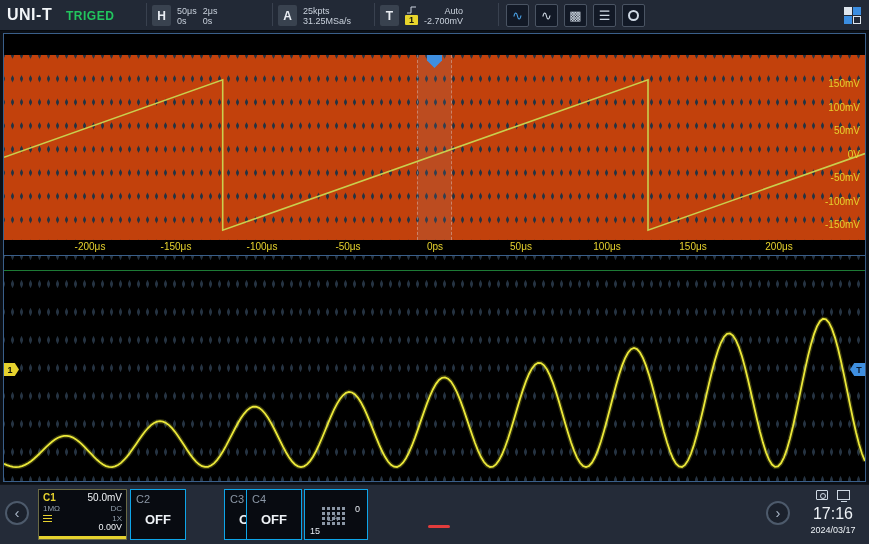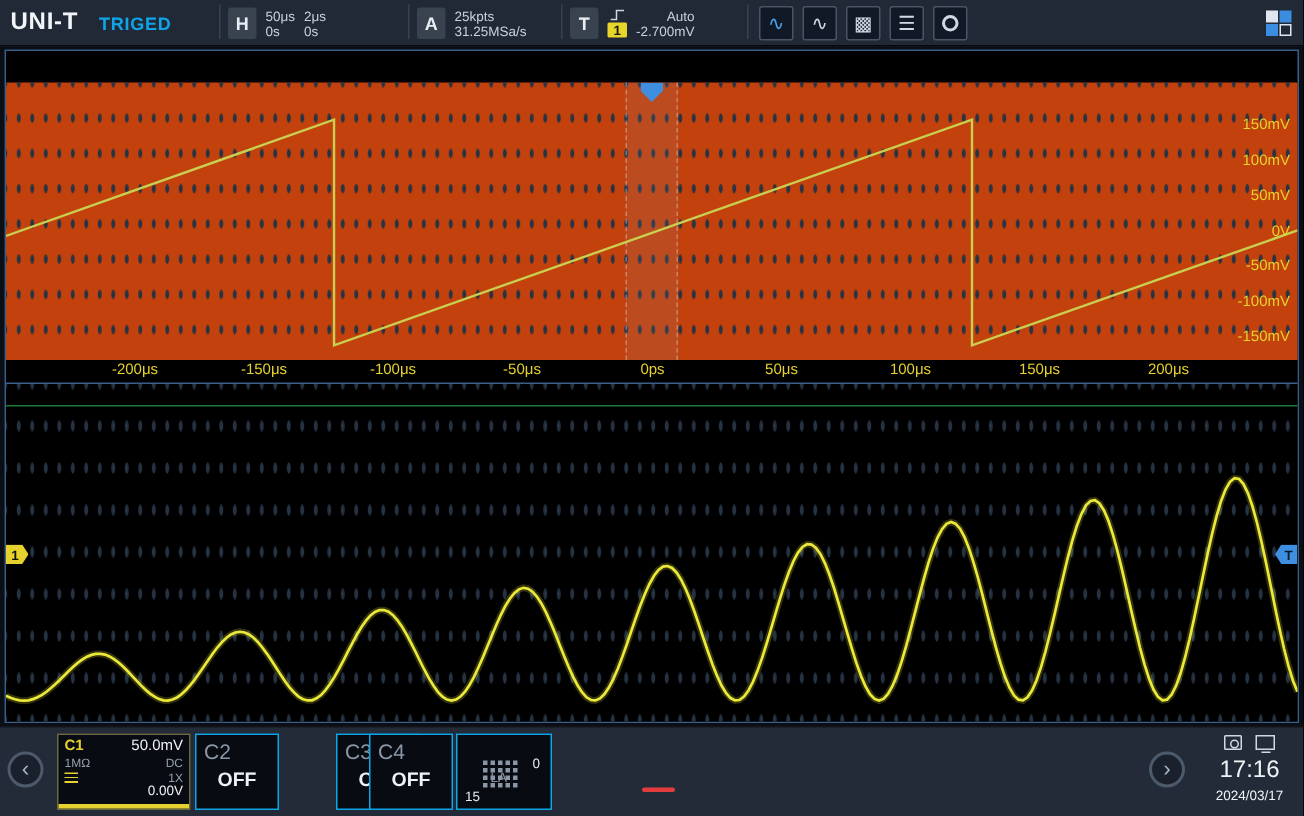--- a/index.html
+++ b/index.html
@@ -2,21 +2,21 @@
 <html><head>
 <meta charset="utf-8">
 <style>
   * { margin:0; padding:0; box-sizing:border-box; }
   body { background:#000; font-family:"Liberation Sans", sans-serif; }
   .screen { position:relative; width:869px; height:544px; background:#0b0f15; overflow:hidden; }
 
   
   .top-bar { position:absolute; left:0; top:0; width:100%; height:31px; background:#222936; border-bottom:1px solid #060a10; }
   .logo { position:absolute; left:7px; top:6px; font-size:16px; font-weight:bold; color:#f2f5f8; letter-spacing:.5px; }
-  .triged { position:absolute; left:66px; top:9px; font-size:12px; font-weight:bold; color:#0ea5e9; letter-spacing:.5px; }
+  .triged { position:absolute; left:66px; top:9px; font-size:12px; font-weight:bold; color:#22c55e; letter-spacing:.5px; }
   .sep { position:absolute; top:3px; bottom:4px; width:1px; background:#39414f; }
   .group { position:absolute; top:0; height:31px; display:flex; align-items:center; gap:6px; }
   .g-h { left:152px; } .g-a { left:278px; } .g-t { left:380px; }
   .key { width:19px; height:21px; background:#39424f; color:#e9edf3; font-size:12px; font-weight:bold;
          display:flex; align-items:center; justify-content:center; border-radius:2px; }
   .col { display:flex; flex-direction:column; justify-content:center; line-height:10px; font-size:9px; color:#c9d1dc; }
   .col.right { align-items:flex-end; }
   .trig-src { display:flex; flex-direction:column; align-items:center; gap:1px; }
   .badge1 { background:#e8d52c; color:#15170a; font-size:9px; font-weight:bold; padding:0 4px; height:10px; line-height:10px; border-radius:1px; }
   .icons { position:absolute; left:506px; top:4px; display:flex; gap:6px; }
@@ -87,21 +87,21 @@
   .c1 .r1r { position:absolute; right:4px; top:2px; color:#f0f3f6; font-size:10px; }
   .c1 .r2l { position:absolute; left:4px; top:14px; color:#93a0ae; font-size:8px; }
   .c1 .r2r { position:absolute; right:4px; top:14px; color:#93a0ae; font-size:8px; }
   .c1 .gnd { position:absolute; left:4px; top:25px; width:9px; height:7px;
     background:repeating-linear-gradient(#e6d22e 0 1px, transparent 1px 3px); }
   .c1 .r3r { position:absolute; right:4px; top:24px; color:#93a0ae; font-size:8px;margin-left:25px; }
   .c1 .r4r { position:absolute; right:4px; bottom:7px; color:#f0f3f6; font-size:9px; }
   .c1 .underline { position:absolute; left:0; right:0; bottom:0; height:3px; background:#e6d22e; }
   .off { width:56px; }
   .off.c2 { left:130px; } .off.c3 { left:188px;margin-left:36px; } .off.c4 { left:246px; }
-  .off .cid { position:absolute; left:5px; top:3px; font-size:14px; color:#8b97a6; }
+  .off .cid { position:absolute; left:5px; top:3px; font-size:11px; color:#8b97a6; }
   .off .state { position:absolute; left:0; right:0; top:22px; text-align:center; font-size:13px; font-weight:bold; color:#eef2f6; }
   .la { left:304px; width:64px; }
   .la .cid { position:absolute; left:22px; top:3px; font-size:9px; color:#8b97a6;margin-top:20px; }
   .la-matrix { position:absolute; left:17px; top:17px; display:grid; grid-template-columns:repeat(5,3px); gap:2px; }
   .la-matrix i { width:3px; height:3px; background:#8b97a6; }
   .la .high { position:absolute; right:7px; top:14px; font-size:9px; color:#e6ebf2; }
   .la .low { position:absolute; left:5px; bottom:3px; font-size:9px; color:#e6ebf2; }
   .red-ind { position:absolute; left:428px; top:40px; width:22px; height:3px; background:#e23c3c; border-radius:2px; }
   .clock { position:absolute; right:3px; top:2px; width:66px; text-align:center; color:#eef2f6; }
   .clk-icons { display:flex; justify-content:center; gap:9px; margin-top:3px; }

